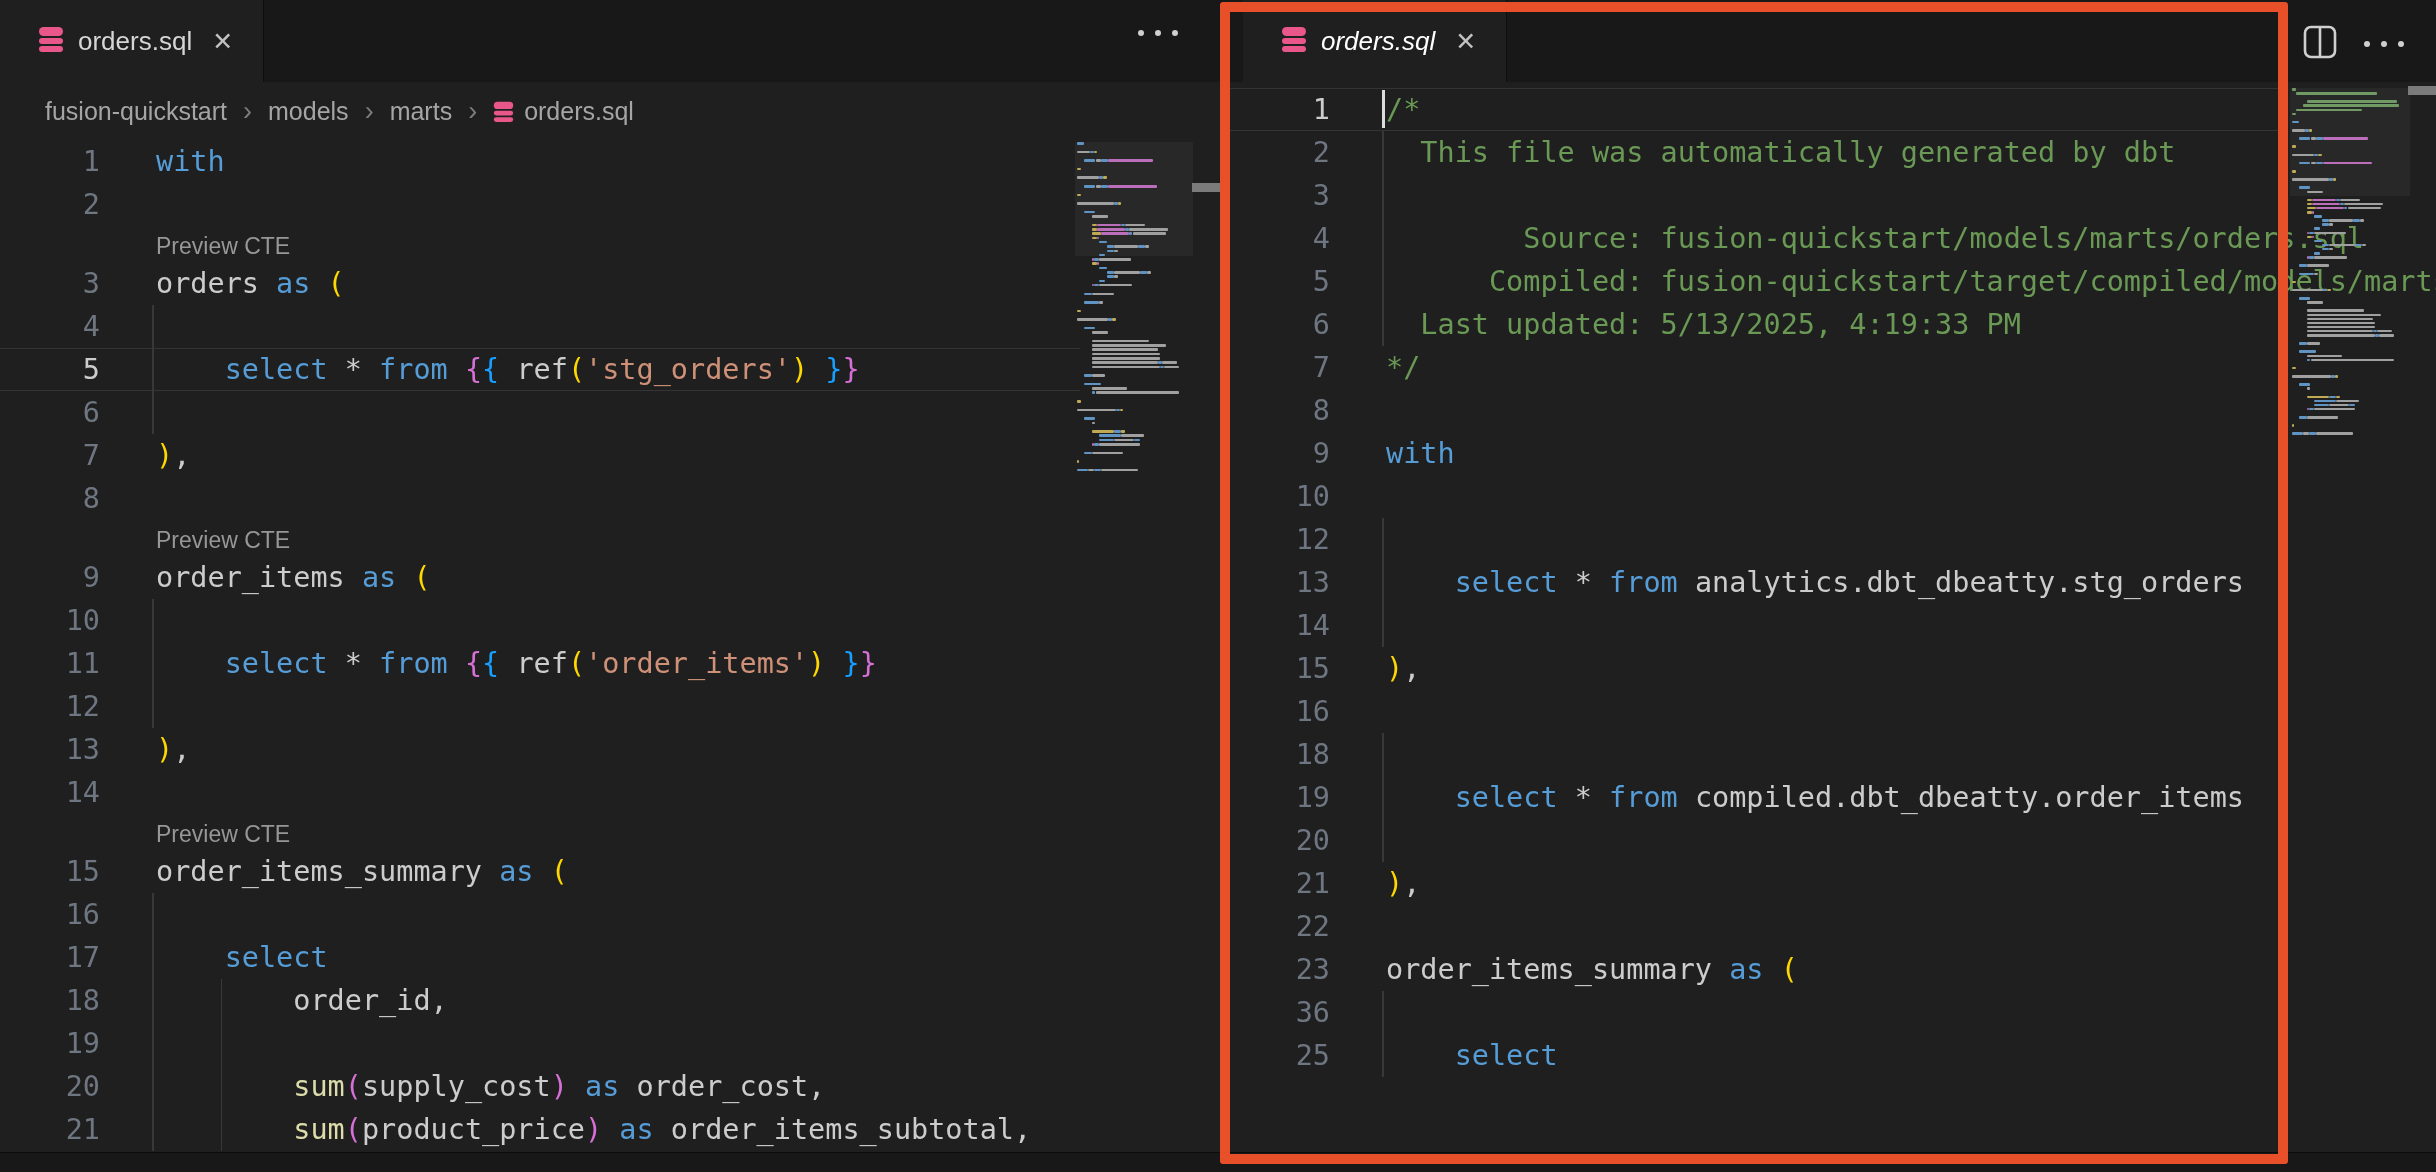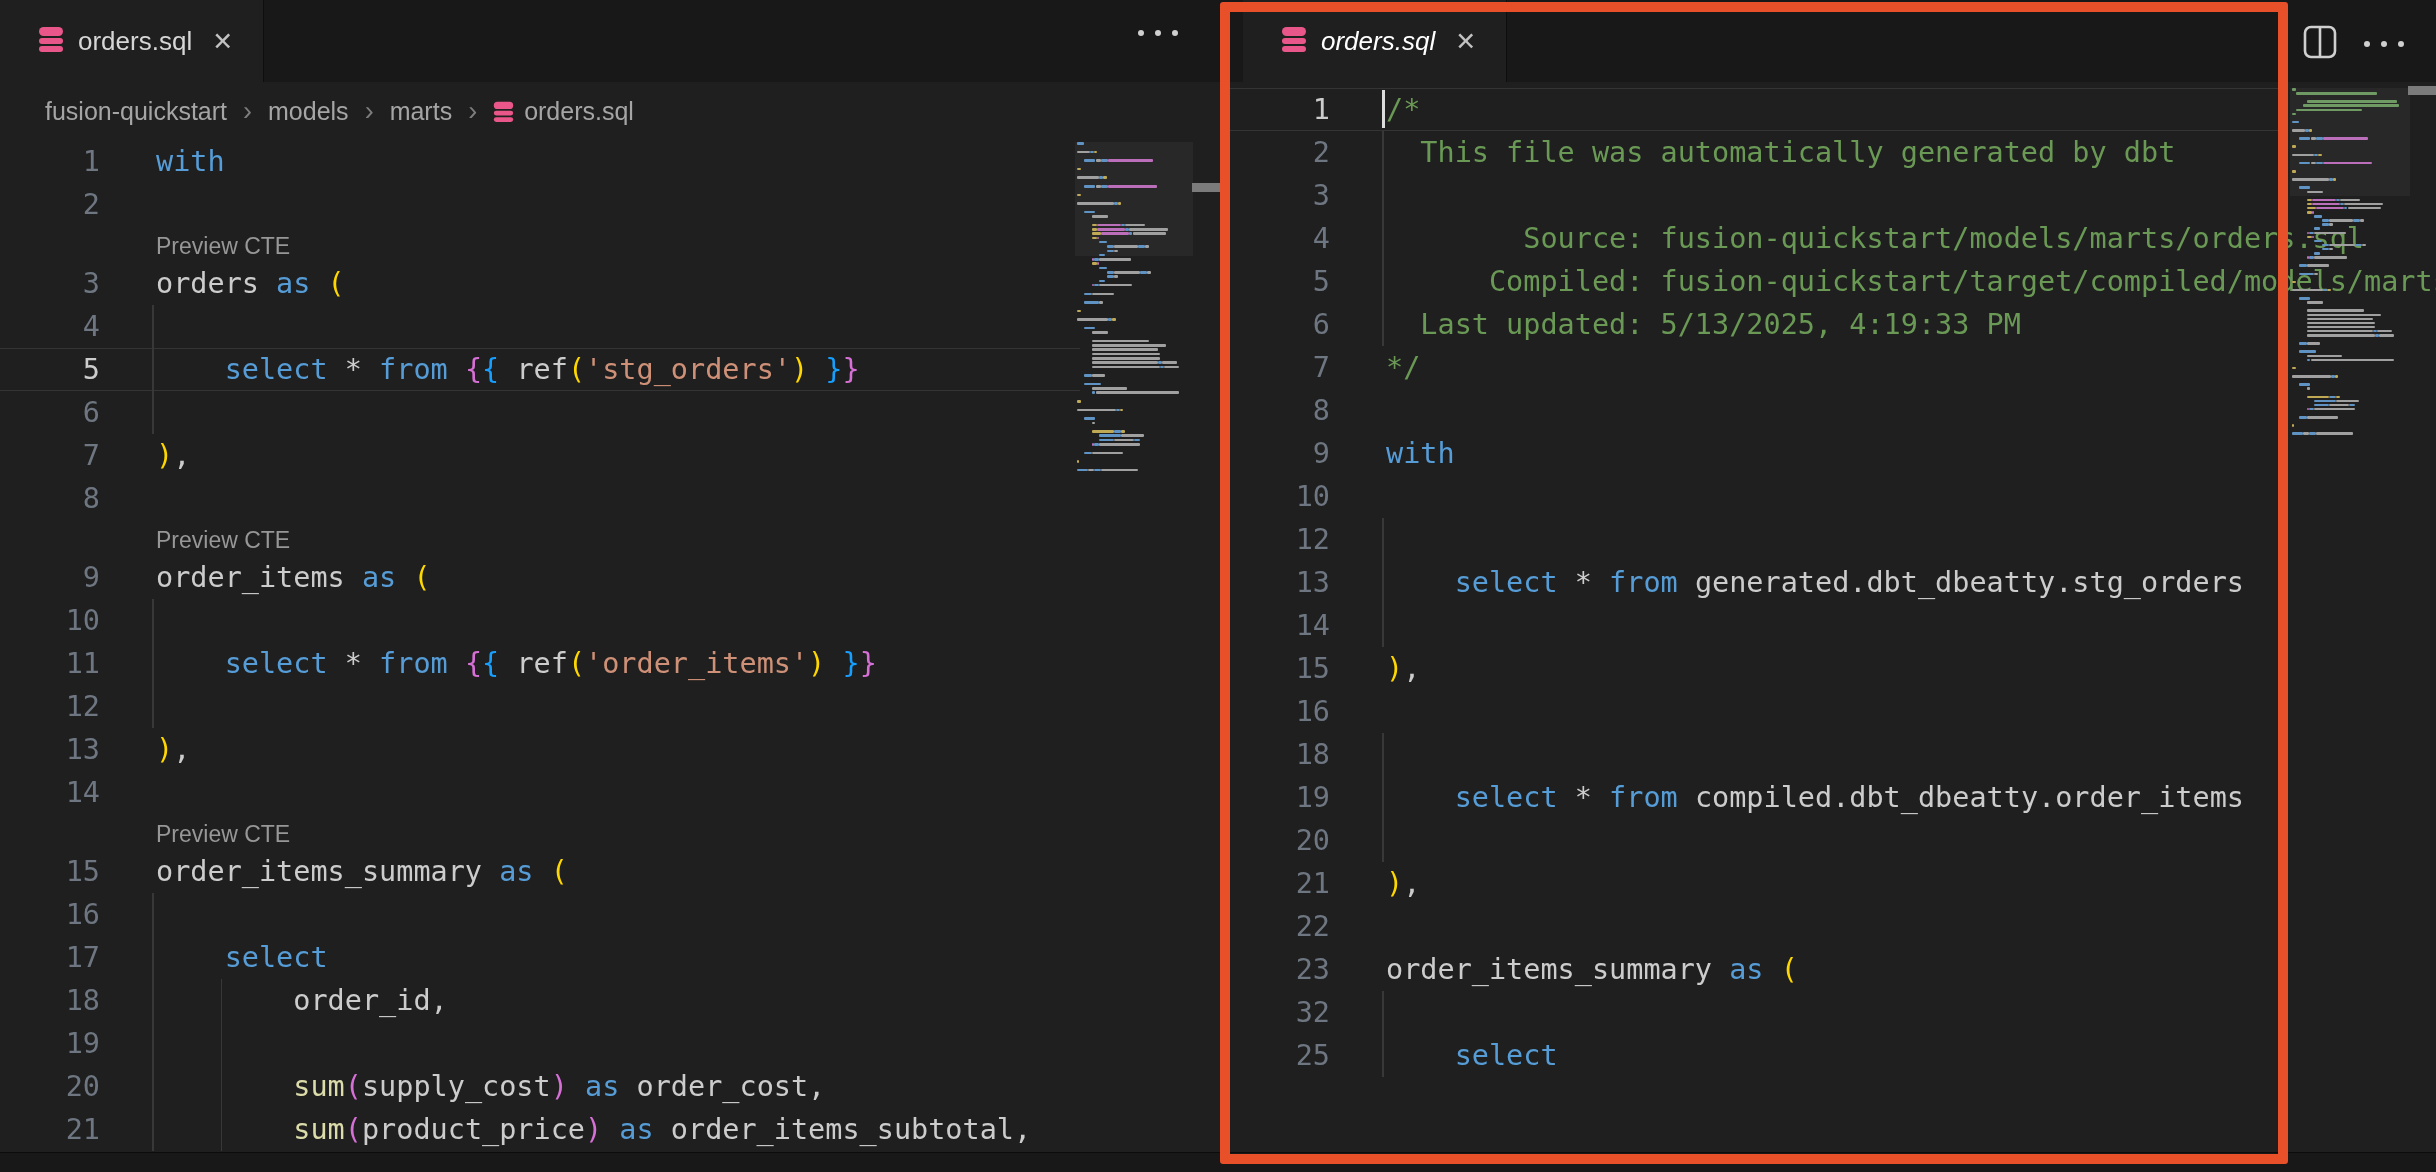--- a/index.html
+++ b/index.html
@@ -271,31 +271,31 @@
       <div class="row"><div class="guide" style="left: 152px;"></div><span class="ln">2</span><span class="code"><span class="tok-c">  This file was automatically generated by dbt</span></span></div>
       <div class="row"><div class="guide" style="left: 152px;"></div><span class="ln">3</span><span class="code"></span></div>
       <div class="row"><div class="guide" style="left: 152px;"></div><span class="ln">4</span><span class="code"><span class="tok-c">        Source: fusion-quickstart/models/marts/orders.sql</span></span></div>
       <div class="row"><div class="guide" style="left: 152px;"></div><span class="ln">5</span><span class="code"><span class="tok-c">      Compiled: fusion-quickstart/target/compiled/models/marts/orders.sql</span></span></div>
       <div class="row"><div class="guide" style="left: 152px;"></div><span class="ln">6</span><span class="code"><span class="tok-c">  Last updated: 5/13/2025, 4:19:33 PM</span></span></div>
       <div class="row"><span class="ln">7</span><span class="code"><span class="tok-c">*/</span></span></div>
       <div class="row"><span class="ln">8</span><span class="code"></span></div>
       <div class="row"><span class="ln">9</span><span class="code"><span class="tok-k">with</span></span></div>
       <div class="row"><span class="ln">10</span><span class="code"></span></div>
       <div class="row"><div class="guide" style="left: 152px;"></div><span class="ln">12</span><span class="code"></span></div>
-      <div class="row"><div class="guide" style="left: 152px;"></div><span class="ln">13</span><span class="code"><span class="tok-t">    </span><span class="tok-k">select</span><span class="tok-t"> * </span><span class="tok-k">from</span><span class="tok-t"> generated.dbt_dbeatty.stg_orders</span></span></div>
+      <div class="row"><div class="guide" style="left: 152px;"></div><span class="ln">13</span><span class="code"><span class="tok-t">    </span><span class="tok-k">select</span><span class="tok-t"> * </span><span class="tok-k">from</span><span class="tok-t"> analytics.dbt_dbeatty.stg_orders</span></span></div>
       <div class="row"><div class="guide" style="left: 152px;"></div><span class="ln">14</span><span class="code"></span></div>
       <div class="row"><span class="ln">15</span><span class="code"><span class="tok-b1">)</span><span class="tok-t">,</span></span></div>
       <div class="row"><span class="ln">16</span><span class="code"></span></div>
       <div class="row"><div class="guide" style="left: 152px;"></div><span class="ln">18</span><span class="code"></span></div>
       <div class="row"><div class="guide" style="left: 152px;"></div><span class="ln">19</span><span class="code"><span class="tok-t">    </span><span class="tok-k">select</span><span class="tok-t"> * </span><span class="tok-k">from</span><span class="tok-t"> compiled.dbt_dbeatty.order_items</span></span></div>
       <div class="row"><div class="guide" style="left: 152px;"></div><span class="ln">20</span><span class="code"></span></div>
       <div class="row"><span class="ln">21</span><span class="code"><span class="tok-b1">)</span><span class="tok-t">,</span></span></div>
       <div class="row"><span class="ln">22</span><span class="code"></span></div>
       <div class="row"><span class="ln">23</span><span class="code"><span class="tok-t">order_items_summary </span><span class="tok-k">as</span><span class="tok-t"> </span><span class="tok-b1">(</span></span></div>
-      <div class="row"><div class="guide" style="left: 152px;"></div><span class="ln">32</span><span class="code"></span></div>
+      <div class="row"><div class="guide" style="left: 152px;"></div><span class="ln">36</span><span class="code"></span></div>
       <div class="row"><div class="guide" style="left: 152px;"></div><span class="ln">25</span><span class="code"><span class="tok-t">    </span><span class="tok-k">select</span></span></div>
       <div class="cursor" style="left: 152px; top: 2px;"></div>
     </div>
   <div class="minimap" id="minimap-right">
       <div class="mm-view" style="top: 0px; height: 108px;"></div>
       <div class="mm-bar" style="left: 2px; top: 0px; width: 3.7px; background: rgb(111, 154, 99);"></div>
       <div class="mm-bar" style="left: 5.7px; top: 4.1px; width: 81.4px; background: rgb(111, 154, 99);"></div>
       <div class="mm-bar" style="left: 16.8px; top: 12.3px; width: 90.65px; background: rgb(111, 154, 99);"></div>
       <div class="mm-bar" style="left: 13.1px; top: 16.4px; width: 96.2px; background: rgb(111, 154, 99);"></div>
       <div class="mm-bar" style="left: 5.7px; top: 20.5px; width: 66.6px; background: rgb(111, 154, 99);"></div>

